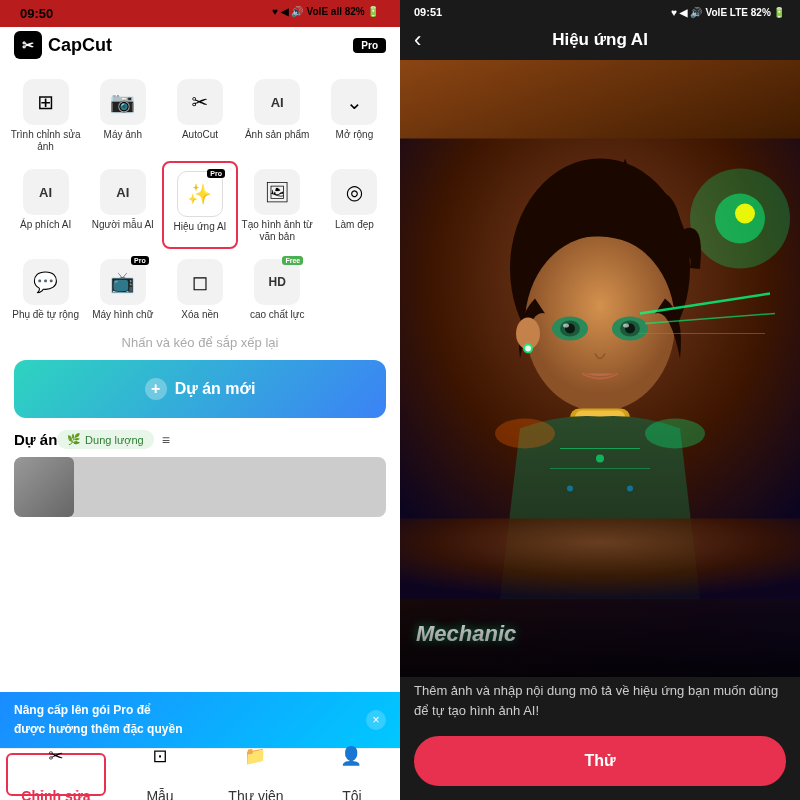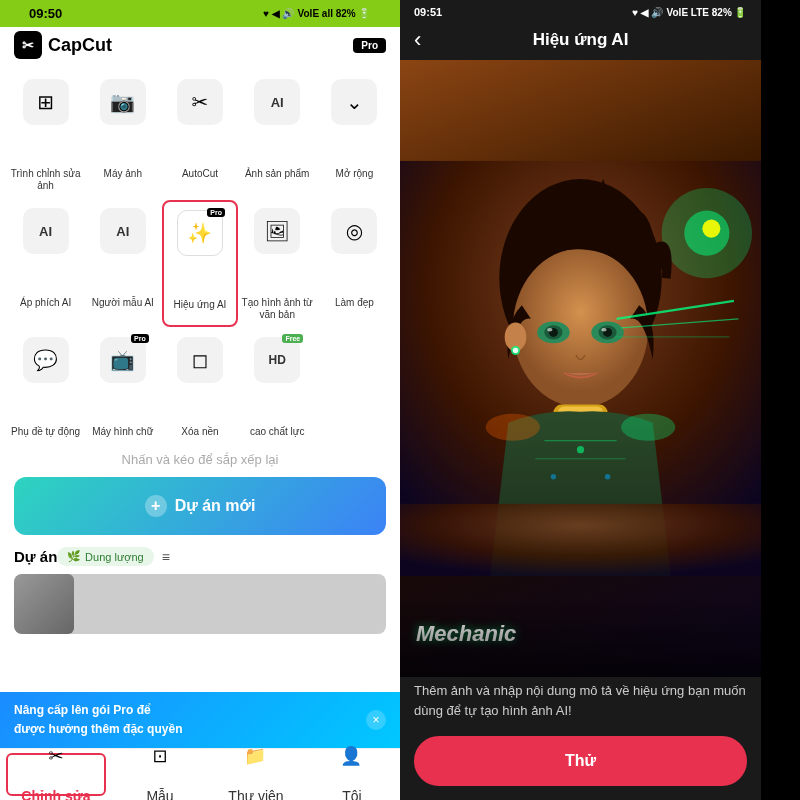--- a/index.html
+++ b/index.html
@@ -19,26 +19,26 @@
       background: #fff;
       display: flex;
       flex-direction: column;
       position: relative;
       overflow: hidden;
     }
 
     .status-bar-left {
       display: flex;
       justify-content: space-between;
-      align-items: center;
-      padding: 6px 29px;
+      align-items: flex-start;
+      padding: 6px 20px;
       font-size: 11px;
       font-weight: 600;
       color: #000;
-      background: #84cc16;
+      background: #b91c1c;
     }
 
     .status-bar-left .time { font-size: 13px; font-weight: 700; }
     .status-icons { display: flex; gap: 3px; align-items: center; font-size: 10px; }
 
     .app-header {
       display: flex;
       align-items: center;
       justify-content: space-between;
       padding: 4px 14px 8px;
@@ -113,21 +113,20 @@
     .tool-item.highlighted .tool-icon-box {
       background: #fff;
       border: none;
     }
 
     .tool-label {
       font-size: 10px;
       color: #333;
       text-align: center;
       line-height: 1.2;
-      margin-top: 39px;
     }
 
     .badge-pro {
       position: absolute;
       top: -3px;
       right: -3px;
       background: #000;
       color: #fff;
       font-size: 7px;
       padding: 1px 3px;
@@ -292,21 +291,21 @@
       border-radius: 6px;
       margin: 4px 6px;
     }
 
     .nav-icon { font-size: 18px; }
     .nav-label { font-size: 14px; color: #333; margin-top: 19px; }
     .nav-item.active .nav-label { color: #e8314f; font-weight: 700; }
 
     
     .right-panel {
-      width: 361px;
+      width: 400px;
       height: 800px;
       background: #1a1a1a;
       display: flex;
       flex-direction: column;
       position: relative;
       overflow: hidden;
     }
 
     .status-bar-right {
       display: flex;
@@ -477,21 +476,21 @@
       <div class="tool-icon-box">🖼</div>
       <span class="tool-label">Tạo hình ảnh từ văn bản</span>
     </div>
     <div class="tool-item">
       <div class="tool-icon-box">◎</div>
       <span class="tool-label">Làm đẹp</span>
     </div>
 
     <div class="tool-item">
       <div class="tool-icon-box">💬</div>
-      <span class="tool-label">Phụ đề tự động</span>
+      <span class="tool-label">Phụ đề tự rộng</span>
     </div>
     <div class="tool-item">
       <div class="tool-icon-box">
         <span class="badge-pro">Pro</span>
         📺
       </div>
       <span class="tool-label">Máy hình chữ</span>
     </div>
     <div class="tool-item">
       <div class="tool-icon-box">◻</div>

